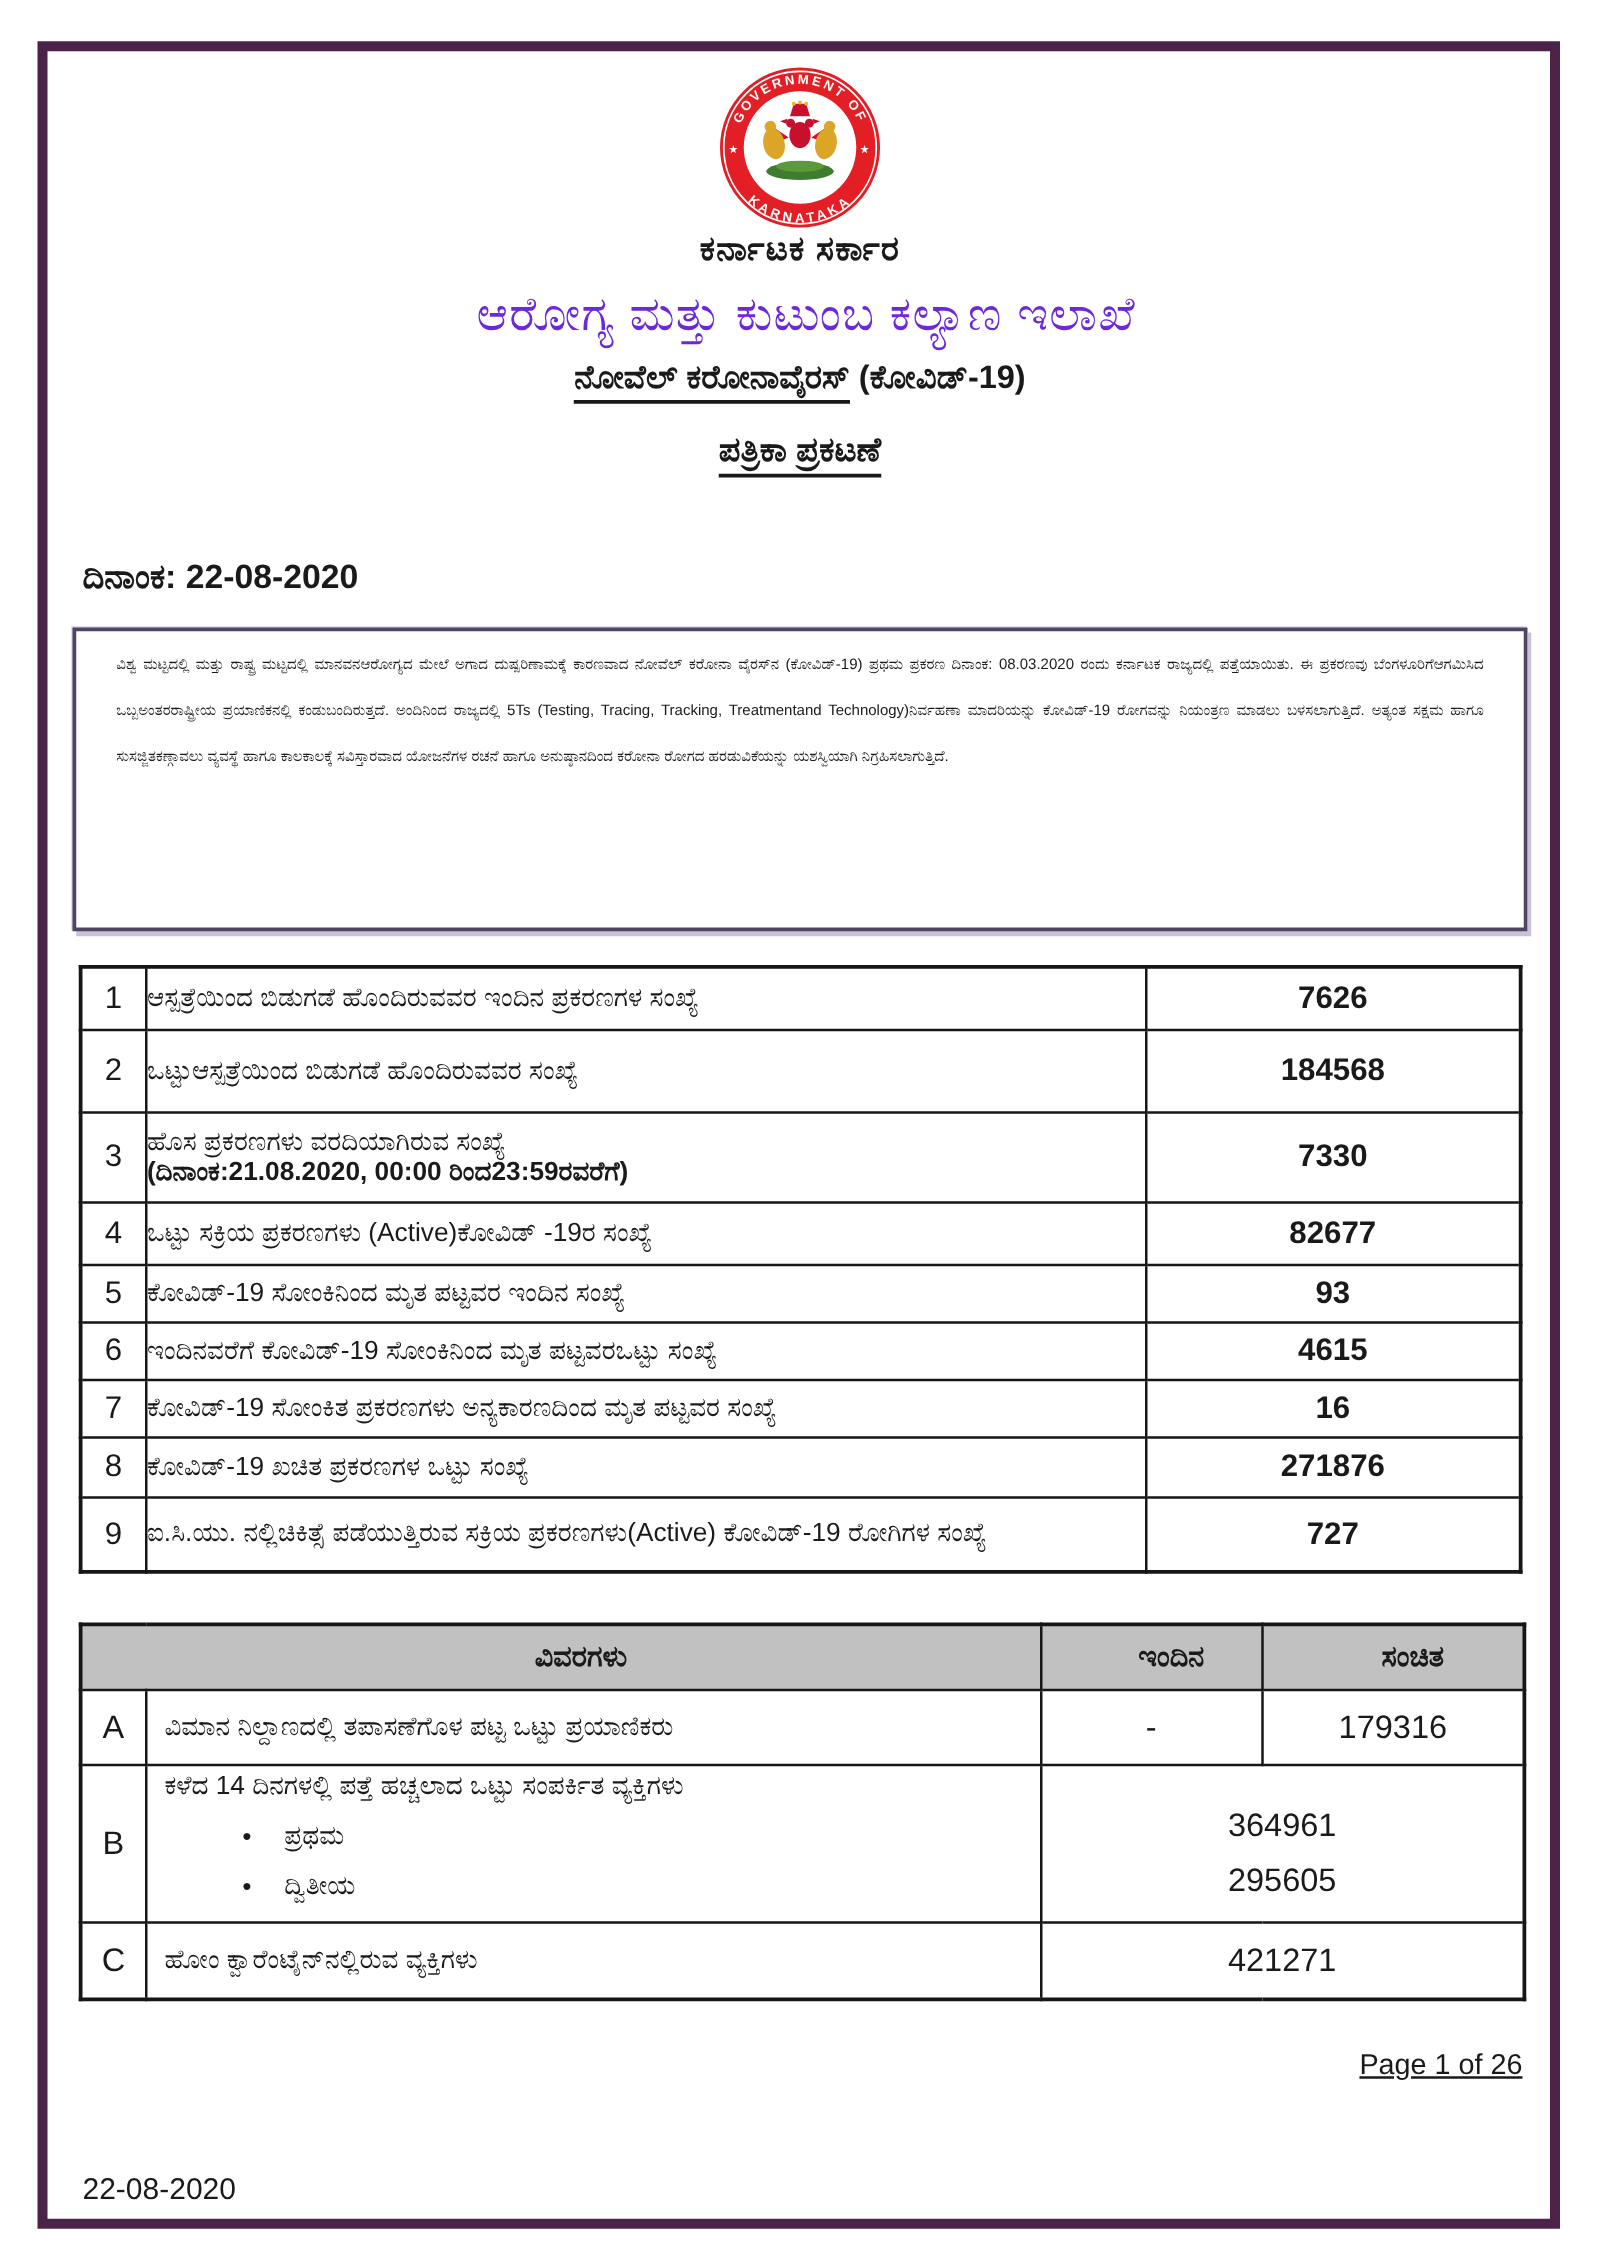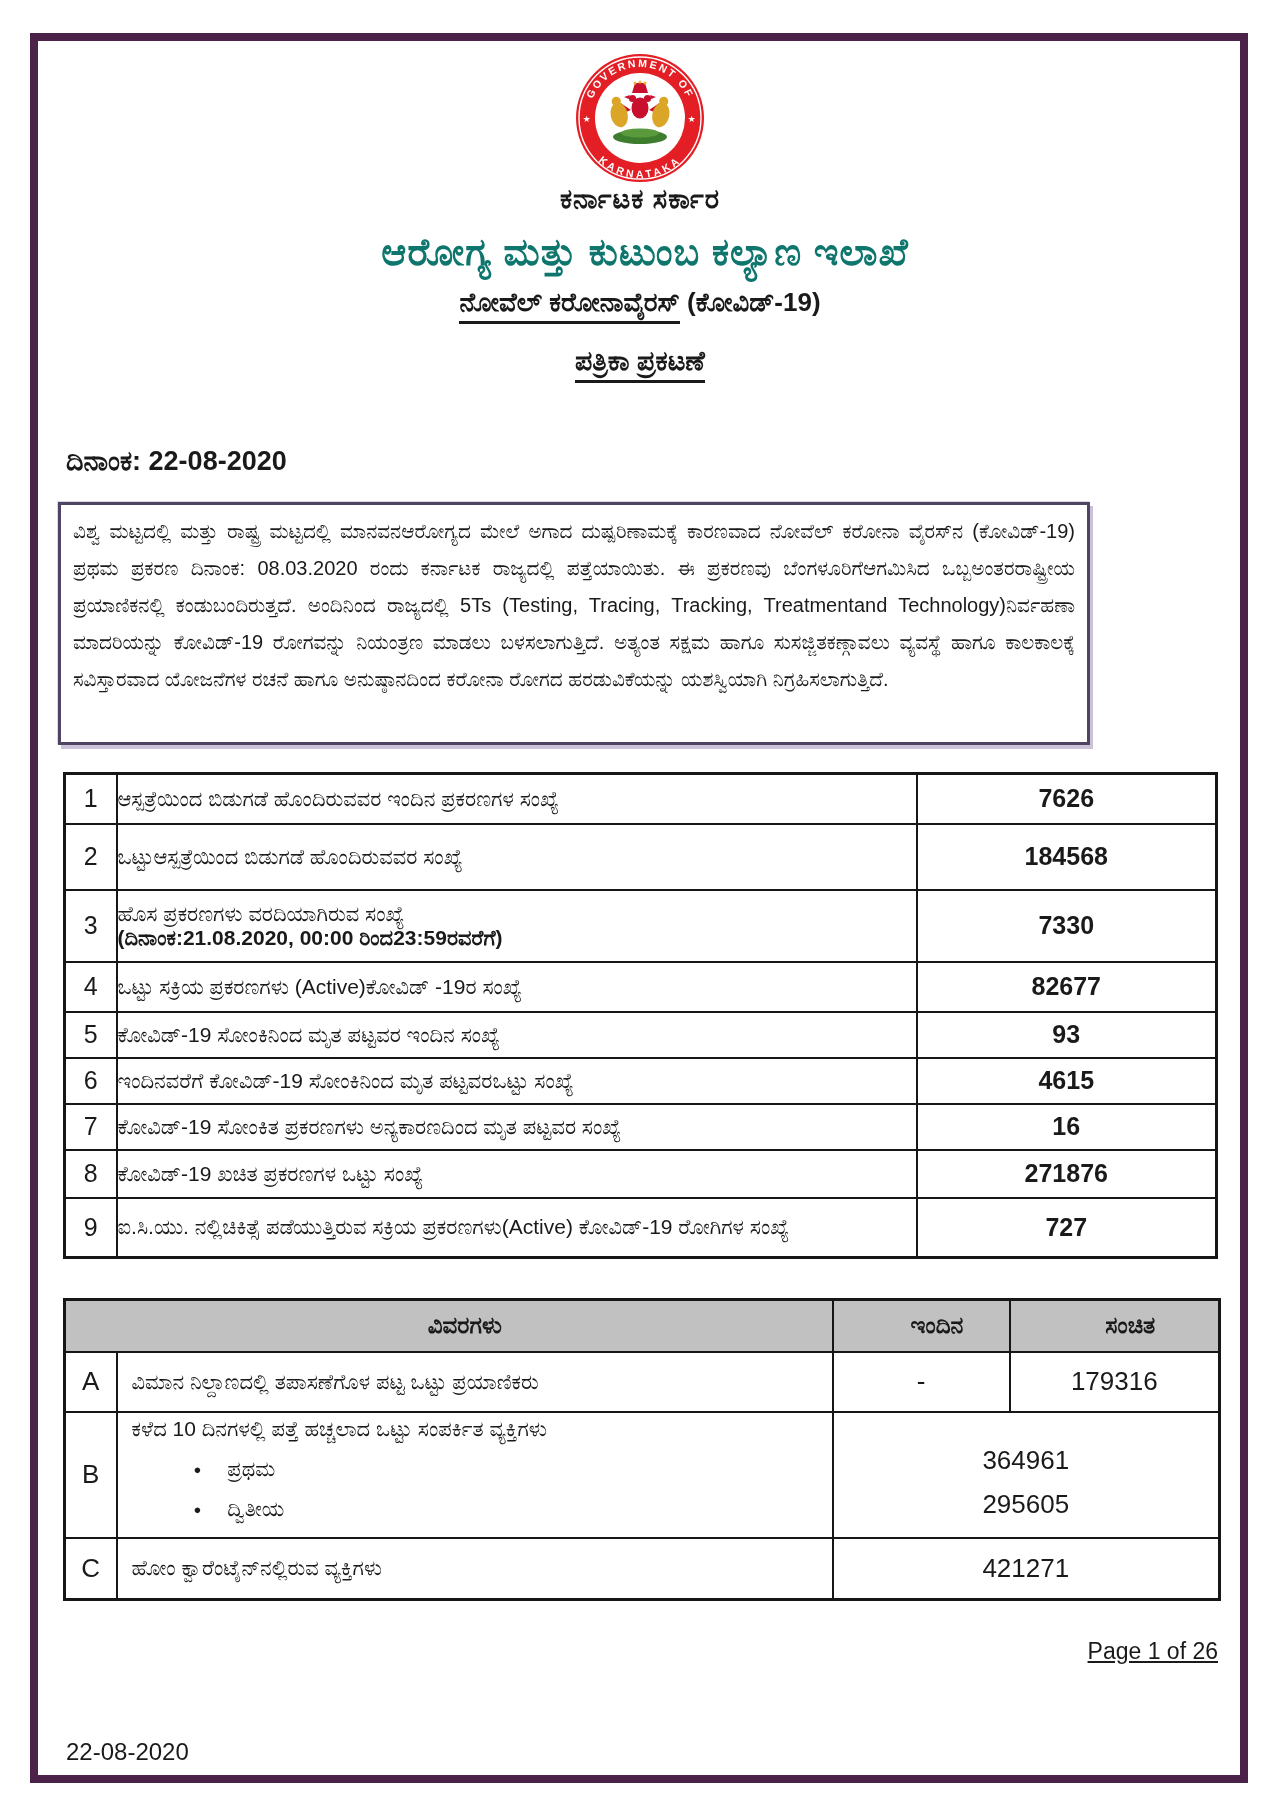--- a/index.html
+++ b/index.html
@@ -9,33 +9,33 @@
   }
   .frame{
     position:absolute; left:30px; top:33px; width:1218px; height:1750px;
     border:8px solid #4b2348; box-sizing:border-box; pointer-events:none;
   }
   .header{
     position:absolute; left:38px; top:52px; width:1204px; text-align:center;
   }
   .emblem{display:block; margin:0 auto;}
   .gov-name{font-size:27px; font-weight:bold; margin-top:0; letter-spacing:1px;}
-  .dept-name{font-size:38px; font-weight:bold; margin-top:16px; color:#0f766e; letter-spacing:1px;margin-left:10px;}
+  .dept-name{font-size:38px; font-weight:normal; margin-top:16px; color:#6d28d9; letter-spacing:1px;margin-left:10px;}
   .subject{font-size:26px; font-weight:bold; margin-top:12px;}
   .subject .u{border-bottom:3px solid #1a1a1a; padding-bottom:4px;}
   .doc-type{font-size:27px; font-weight:bold; margin-top:28px;}
   .doc-type .u{border-bottom:3px solid #1a1a1a; padding-bottom:4px;}
   .date-line{
     position:absolute; left:66px; top:446px; font-size:27px; font-weight:bold;
   }
   .intro-box{
-    position:absolute; left:58px; top:502px; width:1032px; height:243px;
+    position:absolute; left:58px; top:502px; width:1164px; height:243px;
     box-sizing:border-box; border:3px solid #4f4563;
     box-shadow:3px 4px 0 rgba(151,131,180,.5), -1px -1px 0 rgba(151,131,180,.35);
-    padding:8px 12px; font-size:20px; line-height:37px; text-align:justify;
+    padding:8px 32px; font-size:12px; line-height:37px; text-align:justify;
   }
   table{border-collapse:collapse;}
   .tbl1{
     position:absolute; left:63px; top:772px; width:1155px;
     border:3px solid #161616; table-layout:fixed;
   }
   .tbl1 td{border:2px solid #161616; box-sizing:border-box;}
   .tbl1 td.sl{width:52px; text-align:center; font-size:25px;}
   .tbl1 td.desc{padding:4px 0; font-size:21px;}
   .tbl1 td.desc .desc-bold{display:block; font-weight:bold; font-size:21px;}
@@ -206,21 +206,21 @@
       </tr>
       <tr class="row-a">
         <td class="sl">A</td>
         <td class="desc">ವಿಮಾನ ನಿಲ್ದಾಣದಲ್ಲಿ ತಪಾಸಣೆಗೊಳ ಪಟ್ಟ ಒಟ್ಟು ಪ್ರಯಾಣಿಕರು</td>
         <td class="num">-</td>
         <td class="num">179316</td>
       </tr>
       <tr class="row-b">
         <td class="sl">B</td>
         <td class="desc-b">
-          <span>ಕಳೆದ 10 ದಿನಗಳಲ್ಲಿ ಪತ್ತೆ ಹಚ್ಚಲಾದ ಒಟ್ಟು ಸಂಪರ್ಕಿತ ವ್ಯಕ್ತಿಗಳು</span>
+          <span>ಕಳೆದ 14 ದಿನಗಳಲ್ಲಿ ಪತ್ತೆ ಹಚ್ಚಲಾದ ಒಟ್ಟು ಸಂಪರ್ಕಿತ ವ್ಯಕ್ತಿಗಳು</span>
           <div class="bullet-line">
             <span class="bullet">●</span><span>ಪ್ರಥಮ</span>
           </div>
           <div class="bullet-line">
             <span class="bullet">●</span><span>ದ್ವಿತೀಯ</span>
           </div>
         </td>
         <td class="num" colspan="2">
           <div class="stack">
             <div>364961</div>

